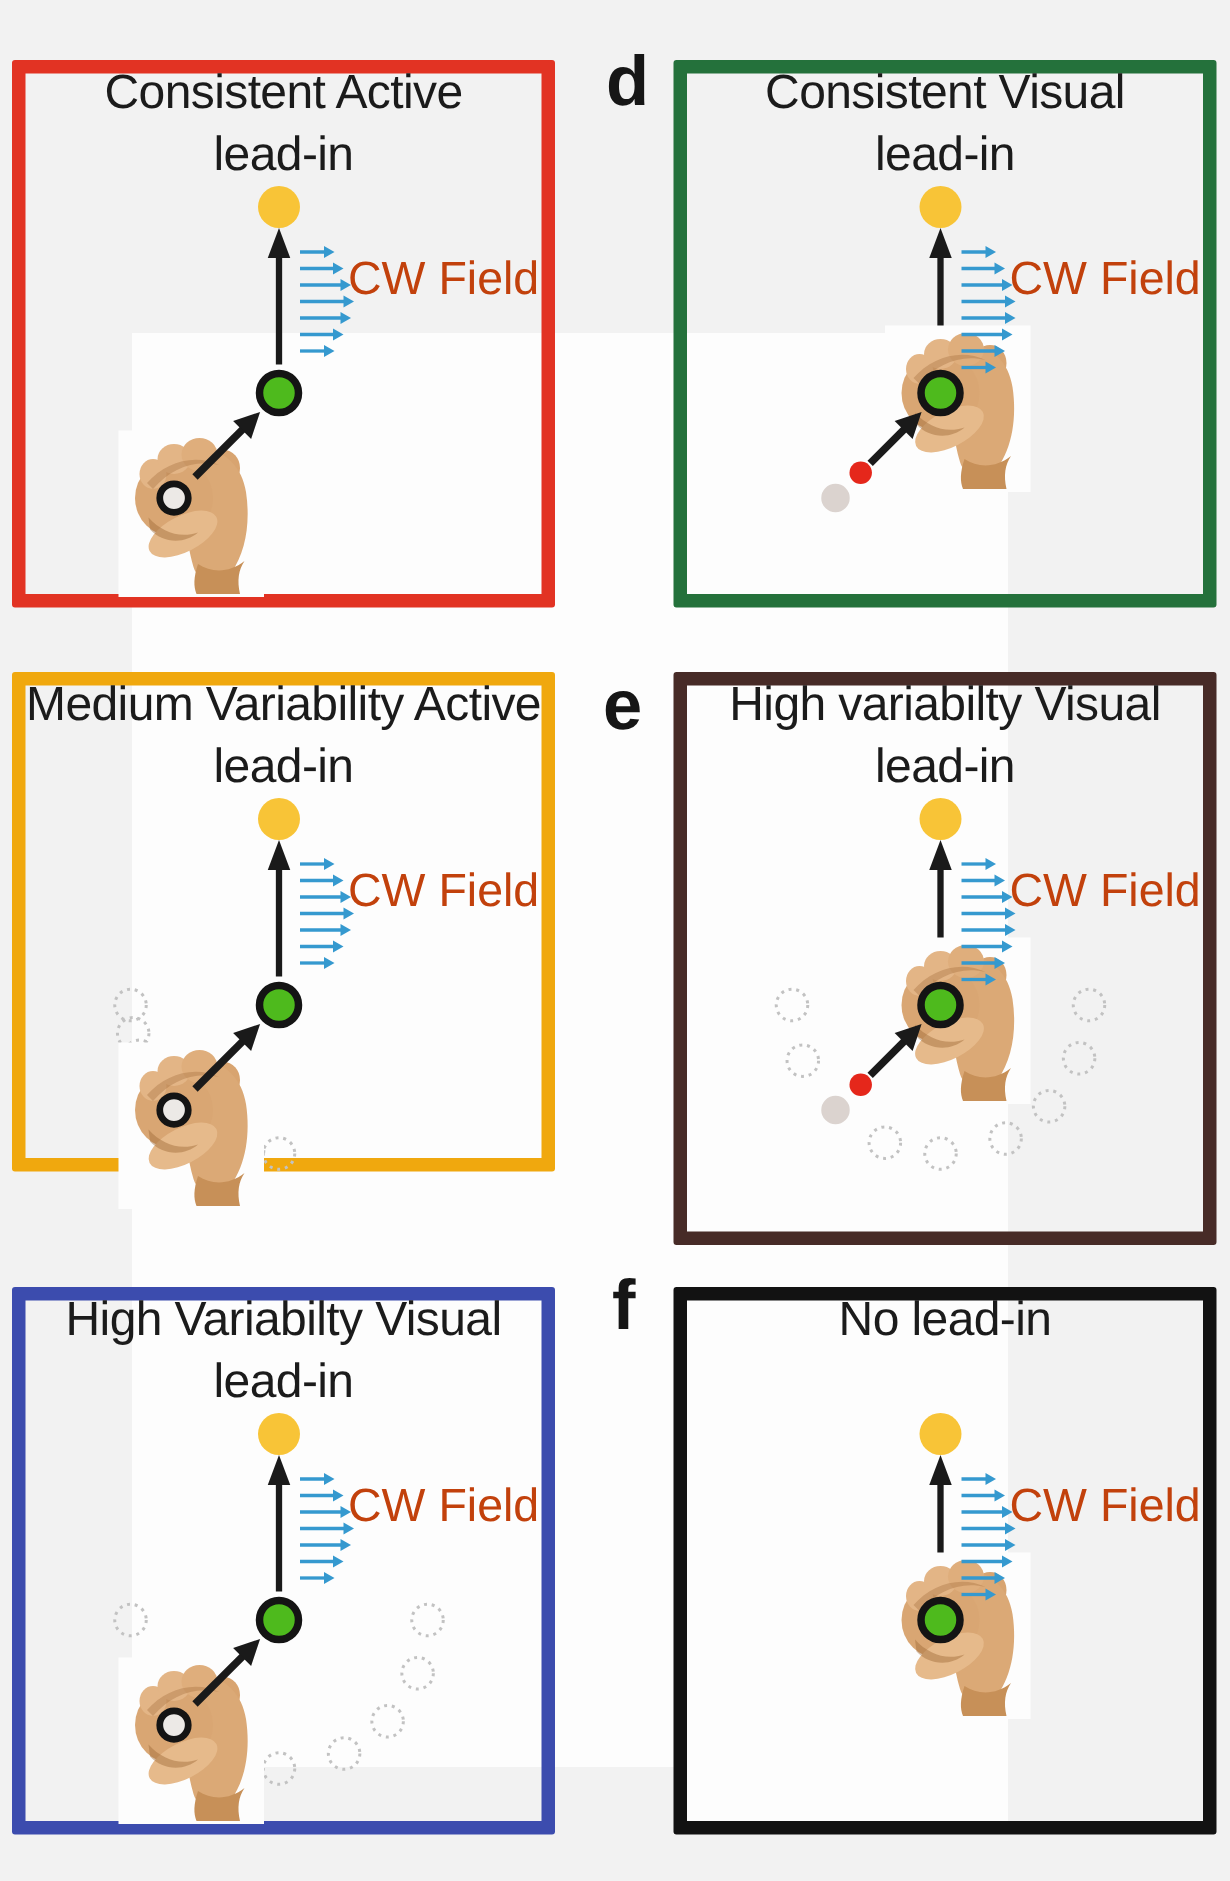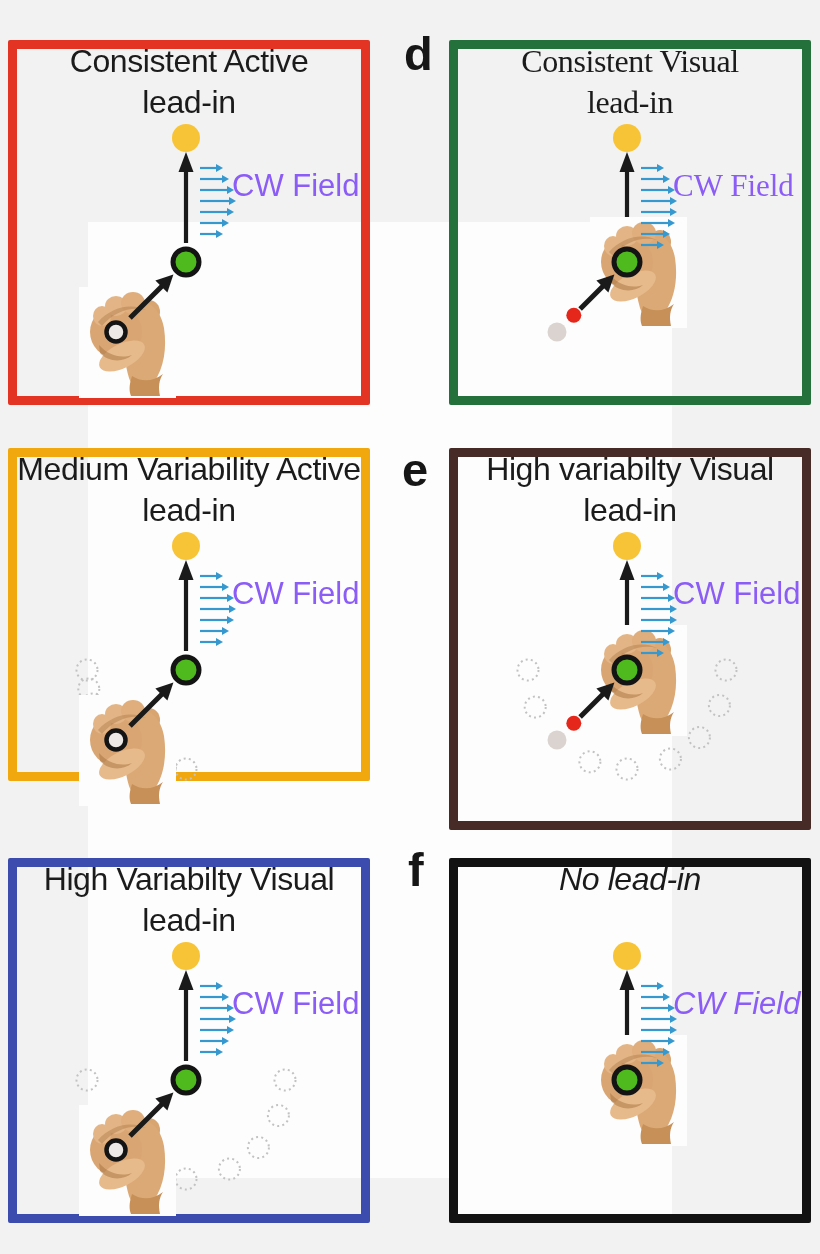--- a/index.html
+++ b/index.html
@@ -12,21 +12,21 @@
   .panel-border{position:absolute;inset:0;border:9px solid #000;border-radius:2px;}
   .panel-svg{position:absolute;left:0;top:0;}
   .panel-title{
     position:absolute;left:9px;right:9px;top:1px;text-align:center;
     font-size:32px;line-height:41px;letter-spacing:-0.4px;
     color:#1b1b1b;white-space:nowrap;
   }
   .panel-title .t-line{display:block;}
   .cw-label{
     position:absolute;left:224px;top:131px;
-    font-size:31px;line-height:29px;color:#8b5cf6;
+    font-size:31px;line-height:29px;color:#c2410c;
   }
   .panel-letter{
     position:absolute;font-weight:bold;font-size:47px;line-height:47px;color:#161616;
   }
 </style>
 </head>
 <body>
 
 <div class="stage">
   <div class="white-rect" style="left:88px;top:222px;width:584px;height:956px;"></div>
@@ -92,21 +92,21 @@
         </svg>
         <div class="panel-title">
       <span class="t-line">Consistent Active</span>
       <span class="t-line">lead-in</span>
     </div>
     <div class="cw-label">
       <span class="t-line">CW</span>
       <span class="t-line">Field</span>
     </div>
   </div>
-      <div class="panel" style="left: 449px; top: 40px; width: 362px; height: 365px; font-family: Liberation Serif, serif;">
+      <div class="panel" style="left: 449px; top: 40px; width: 362px; height: 365px;">
     <div class="panel-border" style="border-color: rgb(36, 113, 59);"></div>
     <svg class="panel-svg" width="362" height="365" viewBox="0 0 362 365">
           <g>
             <line x1="178.0" y1="203.0" x2="178.0" y2="131.0" stroke="#1a1a1a" stroke-width="4.2"></line>
             <polygon points="178.0,112.0 185.5,132.0 170.5,132.0" fill="#1a1a1a"></polygon>
           </g>
           <g transform="translate(148.0,182.0)">
             <rect x="-7" y="-5" width="97" height="111" fill="#fdfdfd"></rect>
             <ellipse cx="63" cy="20" rx="11" ry="12" fill="#d8a470"></ellipse>
             <path d="M38,10 C58,2 75,16 78,36 C81,56 78,76 68,90 C58,99 46,96 43,86 C39,72 37,58 39,46 Z" fill="#dba976"></path>
@@ -400,21 +400,21 @@
         </svg>
         <div class="panel-title">
       <span class="t-line">High Variabilty Visual</span>
       <span class="t-line">lead-in</span>
     </div>
     <div class="cw-label">
       <span class="t-line">CW</span>
       <span class="t-line">Field</span>
     </div>
   </div>
-      <div class="panel" style="left: 449px; top: 858px; width: 362px; height: 365px; font-style: italic;">
+      <div class="panel" style="left: 449px; top: 858px; width: 362px; height: 365px;">
     <div class="panel-border" style="border-color: rgb(18, 18, 18);"></div>
     <svg class="panel-svg" width="362" height="365" viewBox="0 0 362 365">
           <g>
             <line x1="178.0" y1="203.0" x2="178.0" y2="131.0" stroke="#1a1a1a" stroke-width="4.2"></line>
             <polygon points="178.0,112.0 185.5,132.0 170.5,132.0" fill="#1a1a1a"></polygon>
           </g>
           <g transform="translate(148.0,182.0)">
             <rect x="-7" y="-5" width="97" height="111" fill="#fdfdfd"></rect>
             <ellipse cx="63" cy="20" rx="11" ry="12" fill="#d8a470"></ellipse>
             <path d="M38,10 C58,2 75,16 78,36 C81,56 78,76 68,90 C58,99 46,96 43,86 C39,72 37,58 39,46 Z" fill="#dba976"></path>

